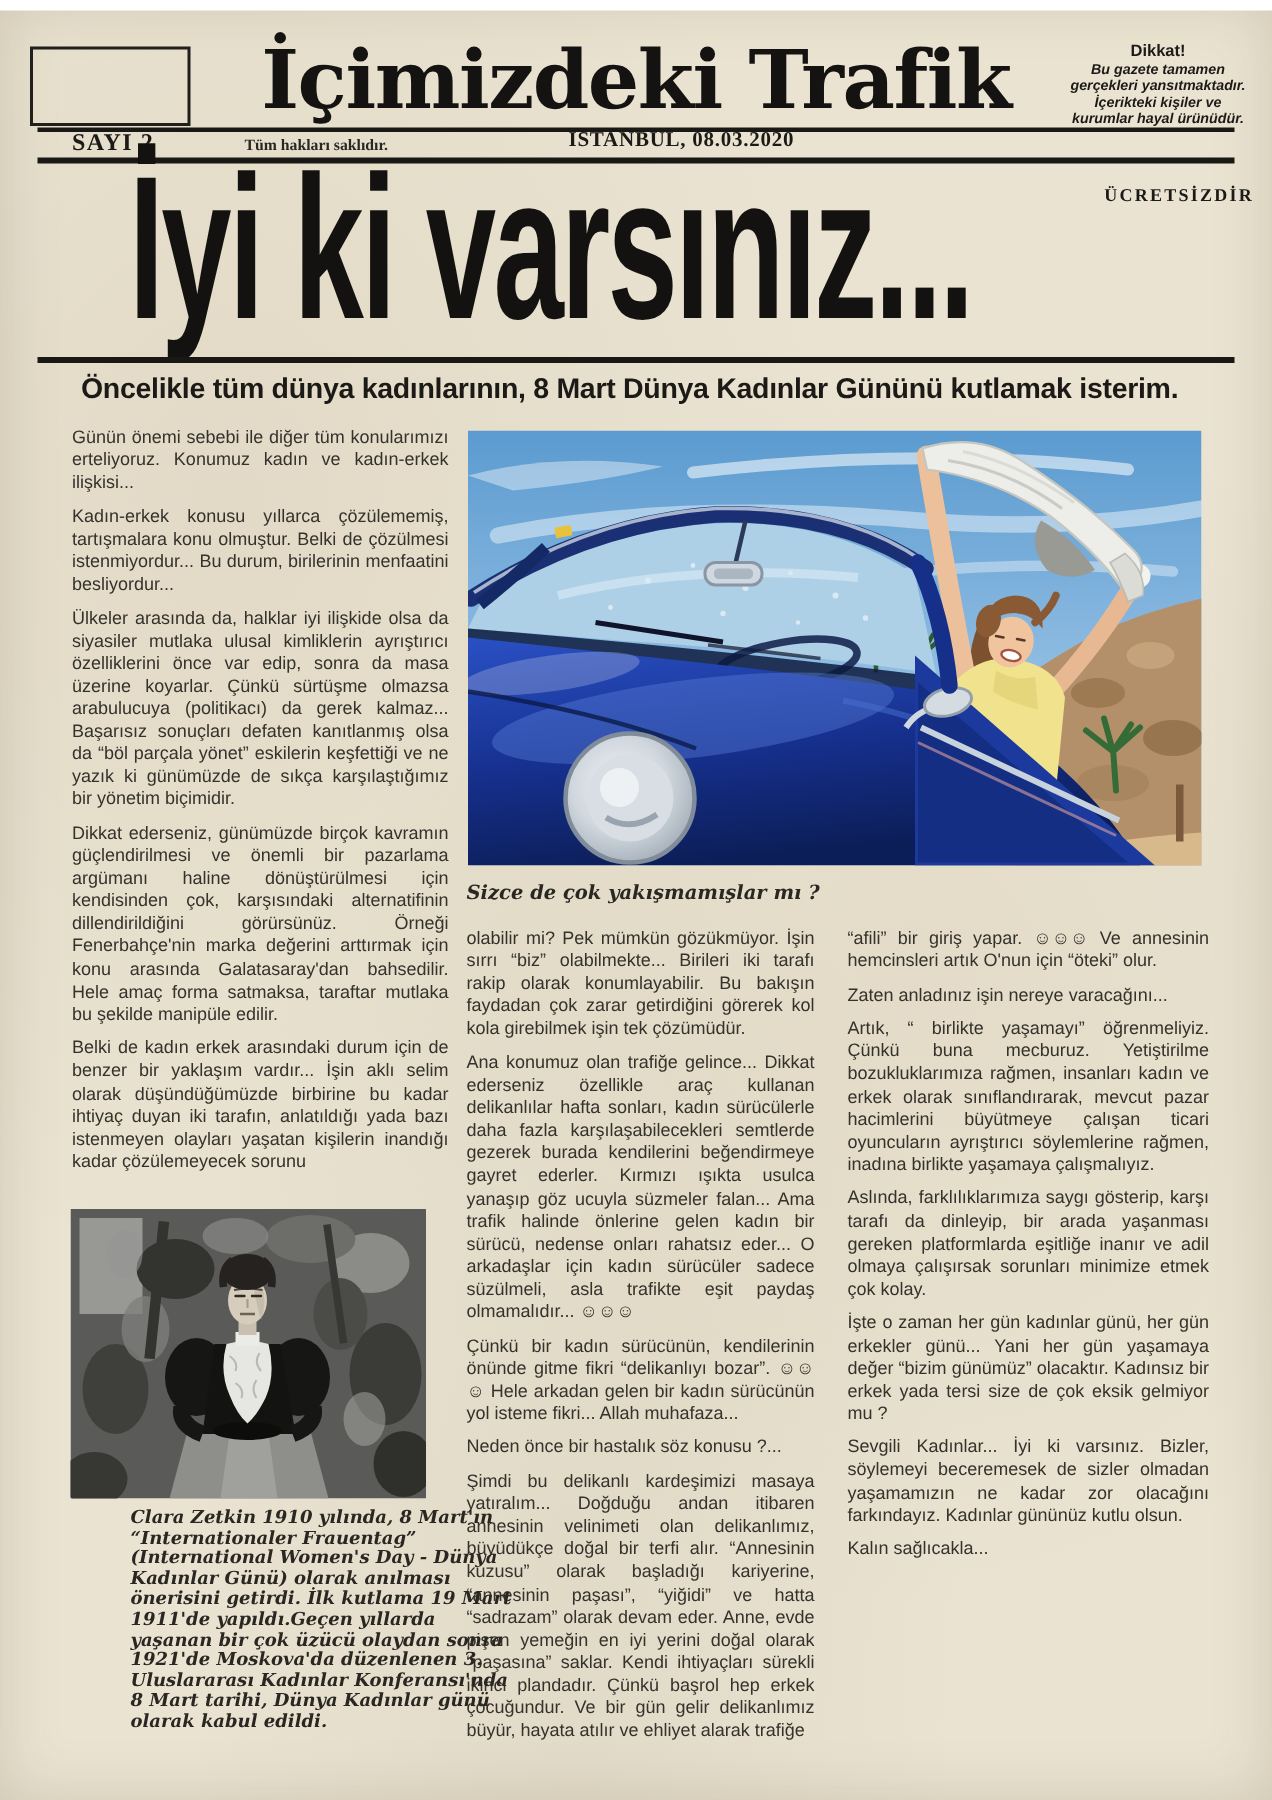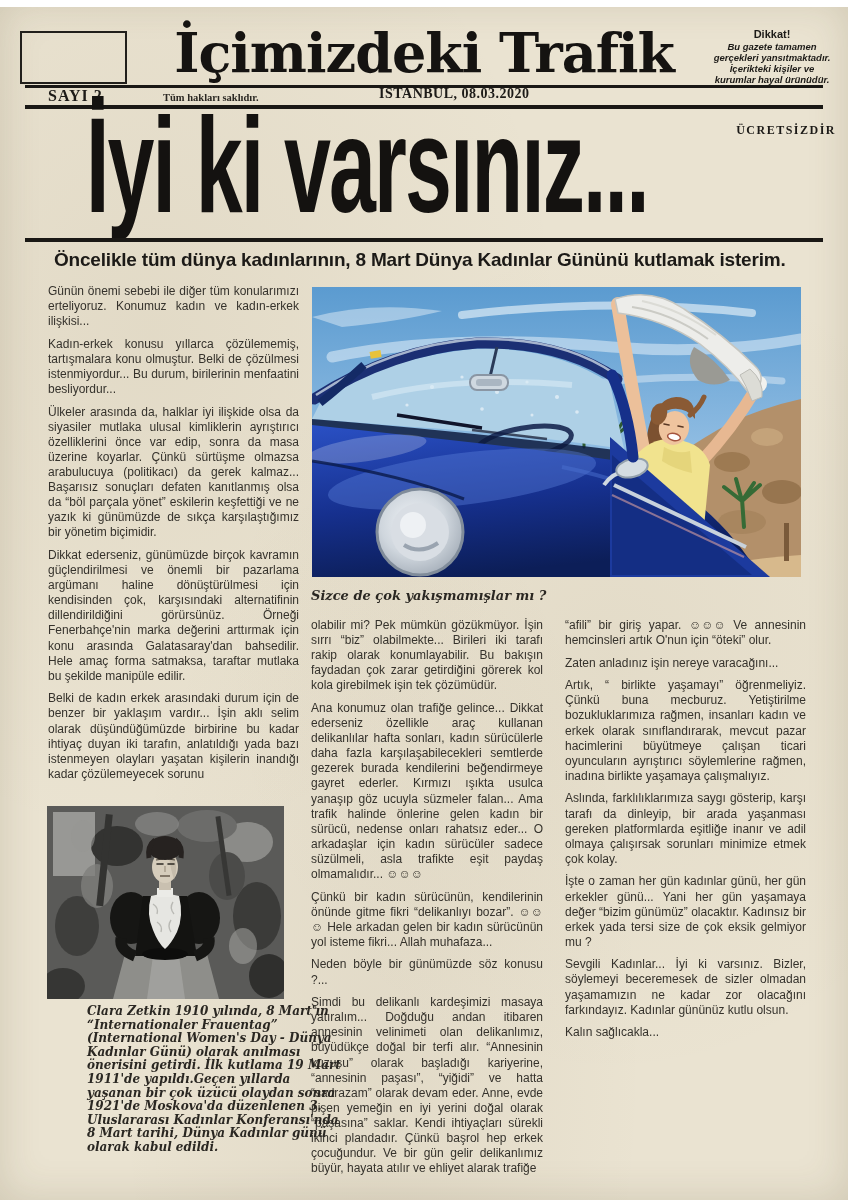--- a/index.html
+++ b/index.html
@@ -191,21 +191,21 @@
       <ellipse cx="320" cy="181" rx="16" ry="9" fill="#d4dce2" stroke="#93a0ac" stroke-width="2" transform="rotate(-14 320 181)"></ellipse>
       <path d="M300,88 Q316,122 321,170" stroke="#16308a" stroke-width="11" fill="none" stroke-linecap="round"></path>
     </svg>
   </figure>
   <figcaption class="abs car-cap">Sizce de çok yakışmamışlar mı ?</figcaption>
 
   <section class="abs col col2">
     <p>olabilir mi? Pek mümkün gözükmüyor. İşin sırrı “biz” olabilmekte... Birileri iki tarafı rakip olarak konumlayabilir. Bu bakışın faydadan çok zarar getirdiğini görerek kol kola girebilmek işin tek çözümüdür.</p>
     <p>Ana konumuz olan trafiğe gelince... Dikkat ederseniz özellikle araç kullanan delikanlılar hafta sonları, kadın sürücülerle daha fazla karşılaşabilecekleri semtlerde gezerek burada kendilerini beğendirmeye gayret ederler. Kırmızı ışıkta usulca yanaşıp göz ucuyla süzmeler falan... Ama trafik halinde önlerine gelen kadın bir sürücü, nedense onları rahatsız eder... O arkadaşlar için kadın sürücüler sadece süzülmeli, asla trafikte eşit paydaş olmamalıdır... ☺☺☺</p>
     <p>Çünkü bir kadın sürücünün, kendilerinin önünde gitme fikri “delikanlıyı bozar”. ☺☺☺ Hele arkadan gelen bir kadın sürücünün yol isteme fikri... Allah muhafaza...</p>
-    <p>Neden böyle bir günümüzde söz konusu ?...</p>
+    <p>Neden önce bir hastalık söz konusu ?...</p>
     <p>Şimdi bu delikanlı kardeşimizi masaya yatıralım... Doğduğu andan itibaren annesinin velinimeti olan delikanlımız, büyüdükçe doğal bir terfi alır. “Annesinin kuzusu” olarak başladığı kariyerine, “annesinin paşası”, “yiğidi” ve hatta “sadrazam” olarak devam eder. Anne, evde pişen yemeğin en iyi yerini doğal olarak “paşasına” saklar. Kendi ihtiyaçları sürekli ikinci plandadır. Çünkü başrol hep erkek çocuğundur. Ve bir gün gelir delikanlımız büyür, hayata atılır ve ehliyet alarak trafiğe</p>
   </section>
 
   <section class="abs col col3">
     <p>“afili” bir giriş yapar. ☺☺☺ Ve annesinin hemcinsleri artık O'nun için “öteki” olur.</p>
     <p>Zaten anladınız işin nereye varacağını...</p>
     <p>Artık, “ birlikte yaşamayı” öğrenmeliyiz. Çünkü buna mecburuz. Yetiştirilme bozukluklarımıza rağmen, insanları kadın ve erkek olarak sınıflandırarak, mevcut pazar hacimlerini büyütmeye çalışan ticari oyuncuların ayrıştırıcı söylemlerine rağmen, inadına birlikte yaşamaya çalışmalıyız.</p>
     <p>Aslında, farklılıklarımıza saygı gösterip, karşı tarafı da dinleyip, bir arada yaşanması gereken platformlarda eşitliğe inanır ve adil olmaya çalışırsak sorunları minimize etmek çok kolay.</p>
     <p>İşte o zaman her gün kadınlar günü, her gün erkekler günü... Yani her gün yaşamaya değer “bizim günümüz” olacaktır. Kadınsız bir erkek yada tersi size de çok eksik gelmiyor mu ?</p>
     <p>Sevgili Kadınlar... İyi ki varsınız. Bizler, söylemeyi beceremesek de sizler olmadan yaşamamızın ne kadar zor olacağını farkındayız. Kadınlar gününüz kutlu olsun.</p>

